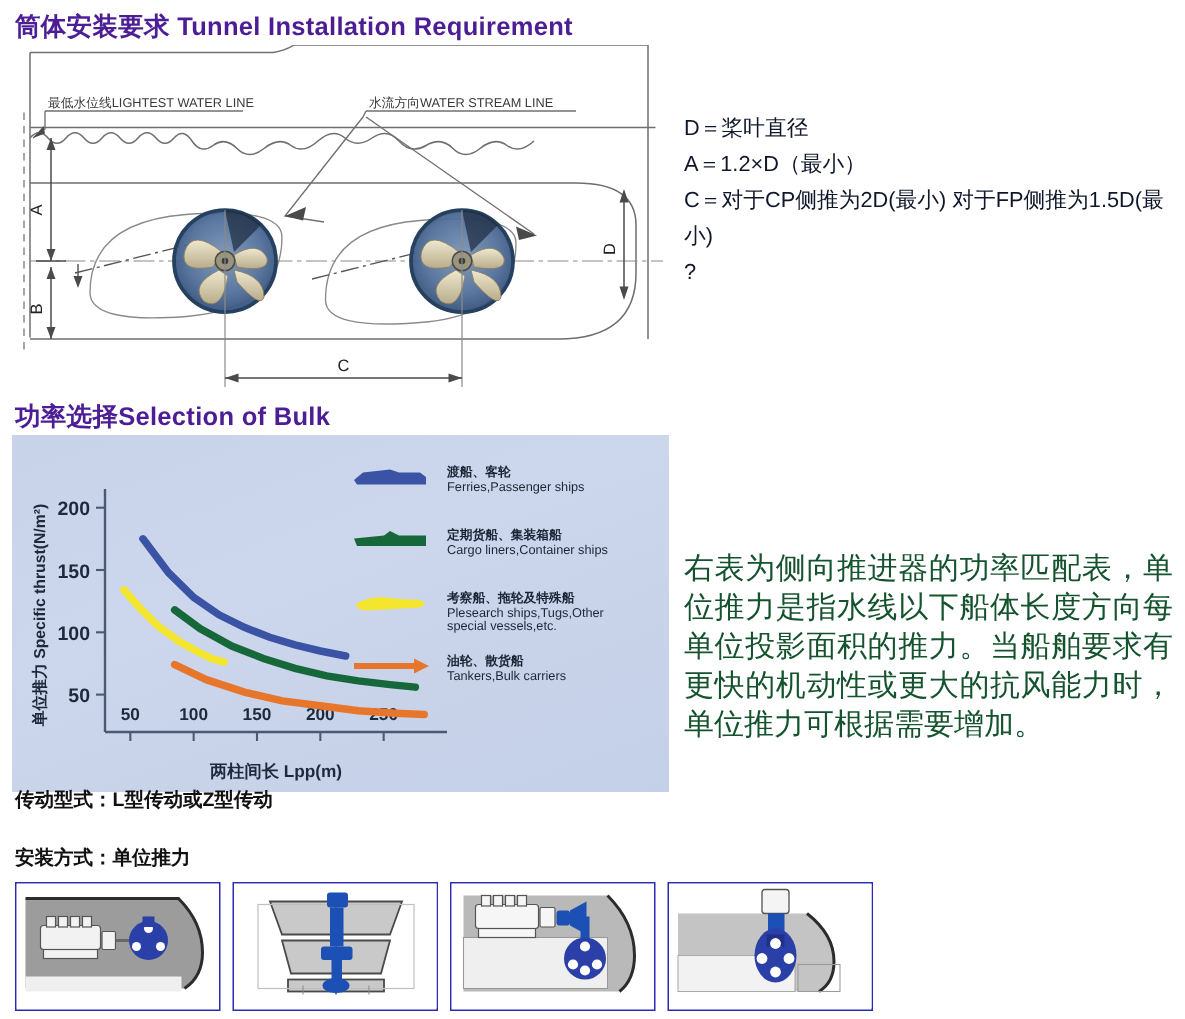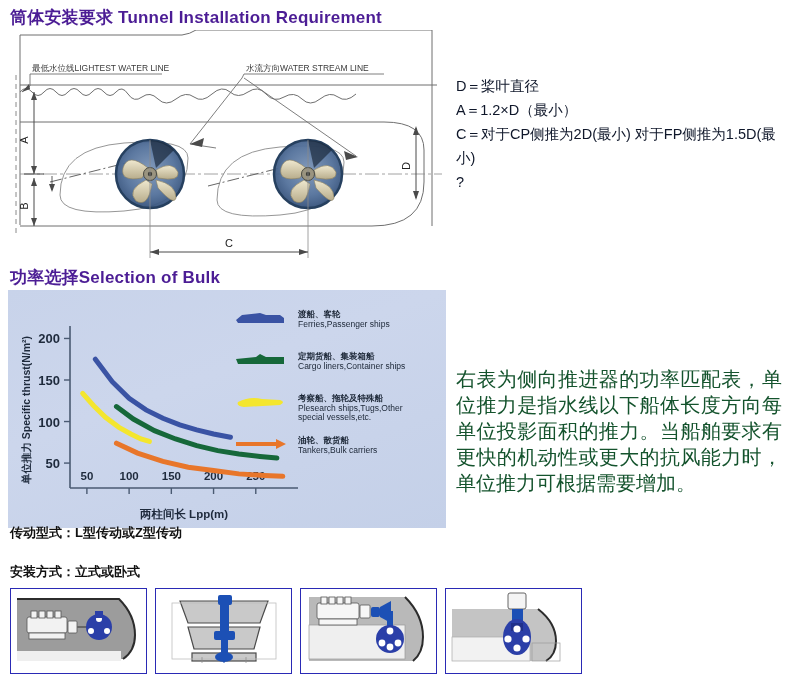--- a/index.html
+++ b/index.html
@@ -285,21 +285,21 @@
       </g>
 
   <text x="22" y="120" fill="#1e2a3c" font-family="Liberation Sans, sans-serif" font-size="10.5" font-weight="bold" text-anchor="middle" transform="rotate(-90 22 120)">单位推力 Specific thrust(N/m²)</text>
   <text x="176" y="228" fill="#1e2a3c" font-family="Liberation Sans, sans-serif" font-size="11.5" font-weight="bold" text-anchor="middle">两柱间长 Lpp(m)</text>
 </svg>
 </div>
 
 <div id="power-note">右表为侧向推进器的功率匹配表，单位推力是指水线以下船体长度方向每单位投影面积的推力。当船舶要求有更快的机动性或更大的抗风能力时，单位推力可根据需要增加。</div>
 
 <div class="sub-line" id="line-drive">传动型式：L型传动或Z型传动</div>
-<div class="sub-line" id="line-install">安装方式：立式或卧式</div>
+<div class="sub-line" id="line-install">安装方式：单位推力</div>
 
 <div id="thumb-row">
 
   <div class="thumb">
     <svg width="137" height="83" viewBox="0 0 137 83">
       <rect width="137" height="83" fill="#ffffff"></rect>
       <path d="M6 10 H108 Q124 26 124 46 Q124 62 112 70 H6 Z" fill="#9c9c9c"></path>
       <path d="M6 10 H108 Q124 26 124 46 Q124 62 112 70" fill="none" stroke="#2c2c2c" stroke-width="2"></path>
       <rect x="6" y="62" width="104" height="10" fill="#efefef"></rect>
       <g fill="#f2f2f2" stroke="#555" stroke-width="0.8">

